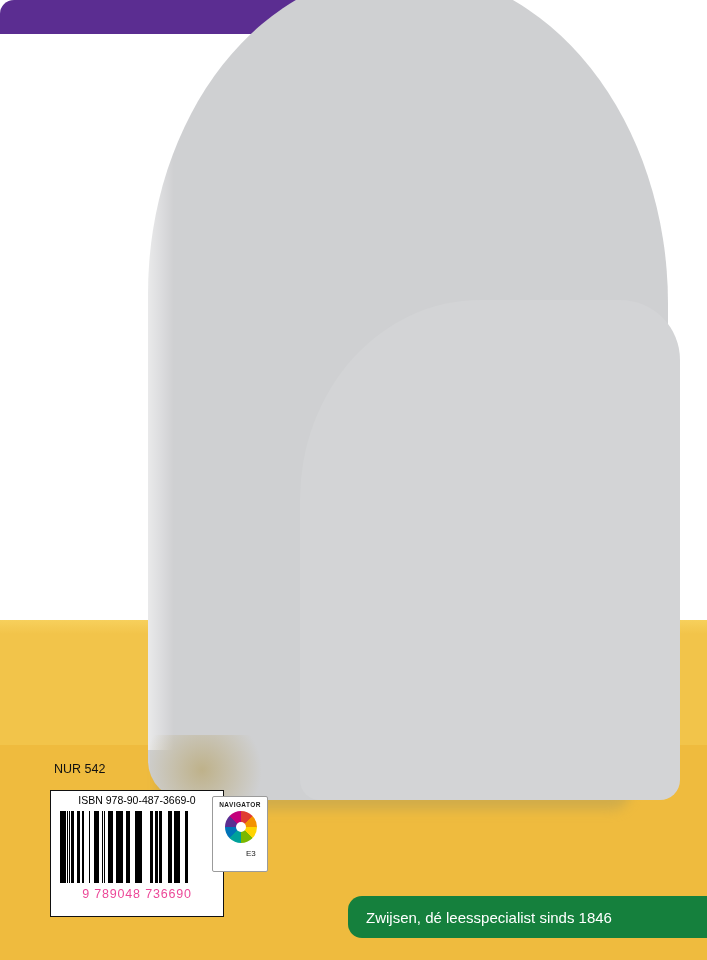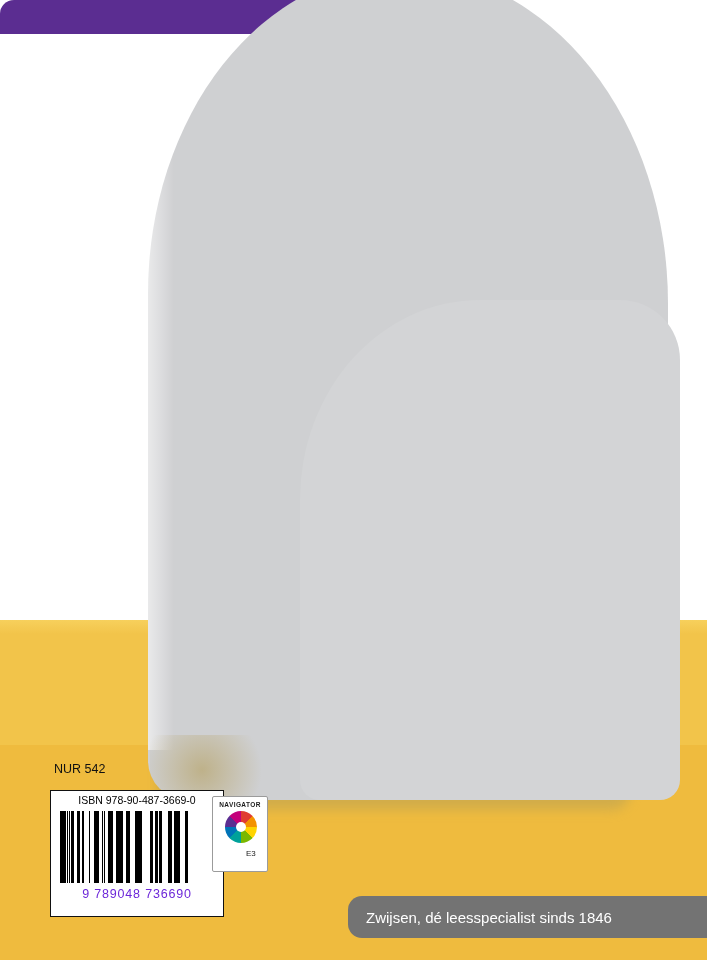--- a/index.html
+++ b/index.html
@@ -170,21 +170,21 @@
     height: 100%;
   }
   .barcode-num {
     position: absolute;
     left: 0;
     top: 96px;
     width: 100%;
     text-align: center;
     font-size: 12.5px;
     letter-spacing: .8px;
-    color: #6d28d9;
+    color: #ec4899;
   }
 
   
   .navigator {
     position: absolute;
     left: 212px;
     top: 796px;
     width: 56px;
     height: 76px;
     background: #ffffff;
@@ -263,21 +263,21 @@
     top: 858px;
     width: 140px;
     height: 42px;
     background: #e8701a;
   }
   .tab-zwijsen {
     left: 348px;
     top: 896px;
     width: 359px;
     height: 42px;
-    background: #737373;
+    background: #15803d;
   }
   .tab-purple {
     left: 326px;
     top: 936px;
     width: 381px;
     height: 34px;
     background: #5b2d91;
     border-radius: 14px 0 0 0;
   }
 </style>

